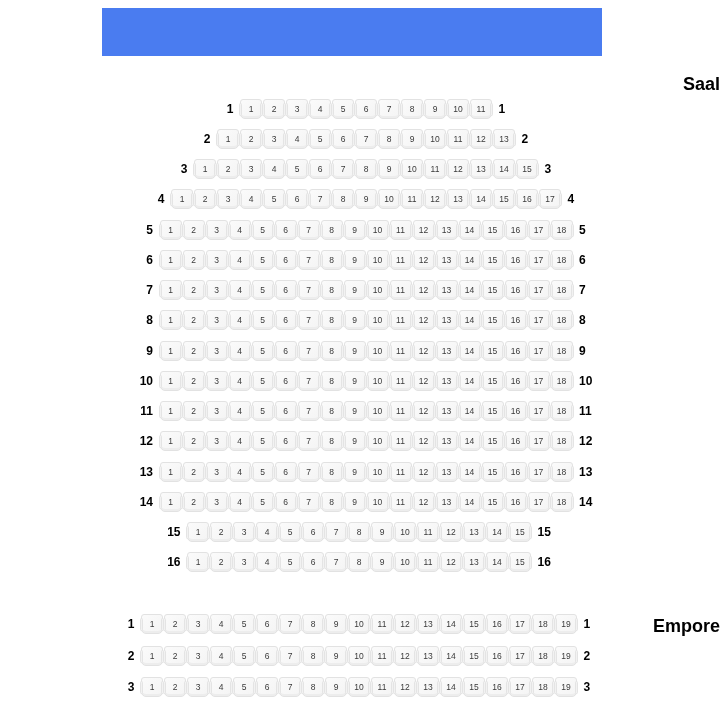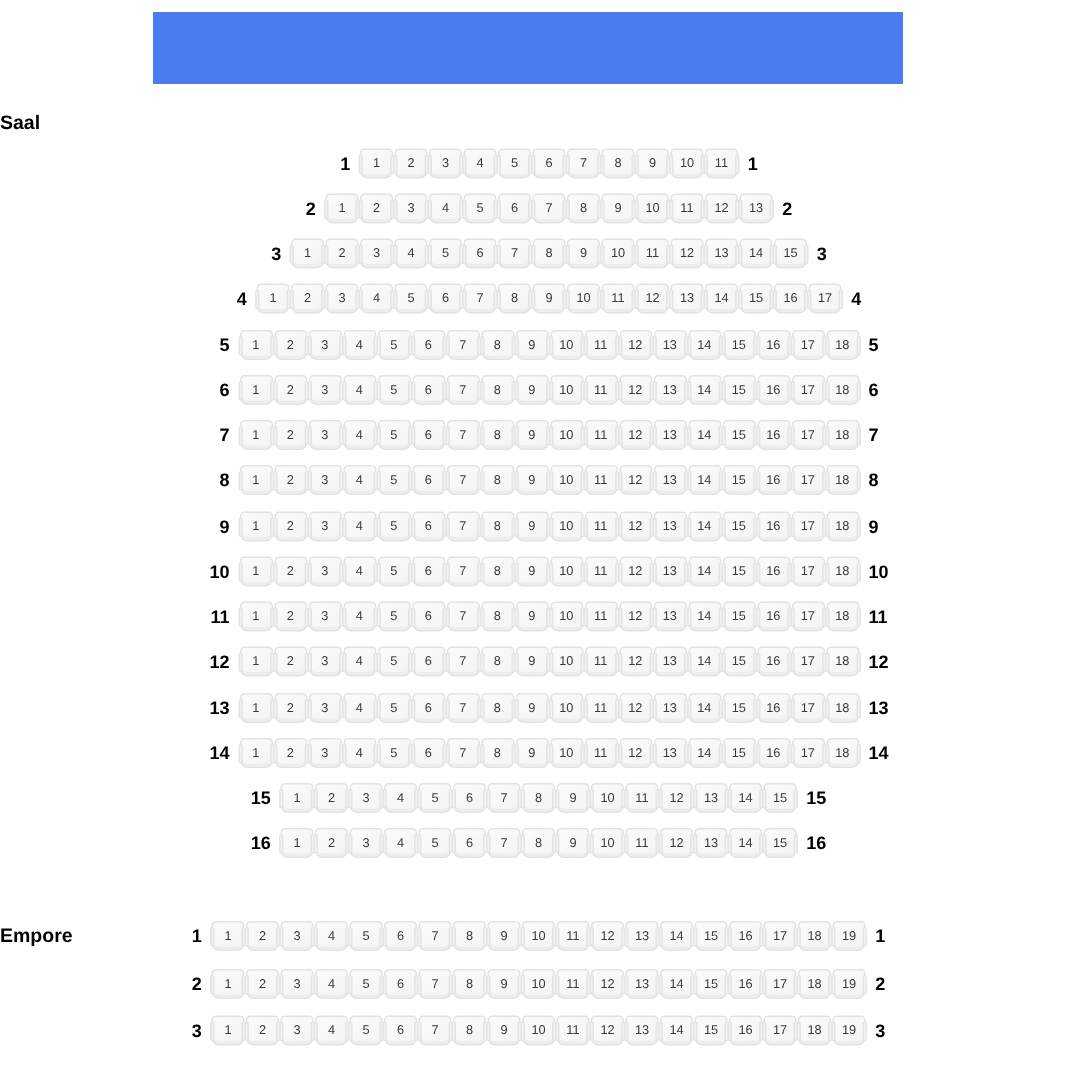--- a/index.html
+++ b/index.html
@@ -18,22 +18,22 @@
     position: absolute;
     left: 102px;
     top: 8px;
     width: 500px;
     height: 48px;
     background: #4a7cf0;
   }
   .section-title {
     position: absolute;
     width: 100%;
-    text-align: left;
-    font-size: 13px;
+    text-align: right;
+    font-size: 18px;
     font-weight: bold;
     color: #000000;
   }
   #saal-title { top: 74px; }
   #empore-title { top: 616px; }
 
   .seat-row {
     position: absolute;
     height: 22px;
     display: flex;

